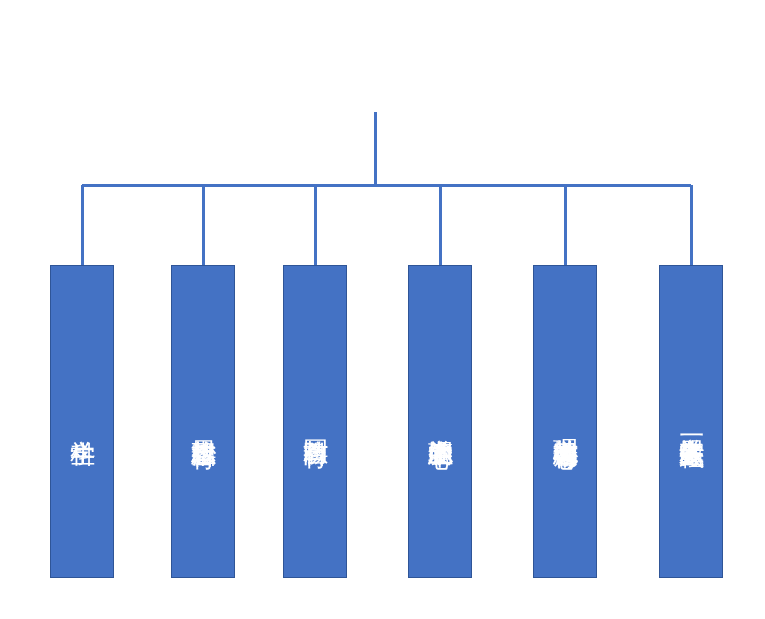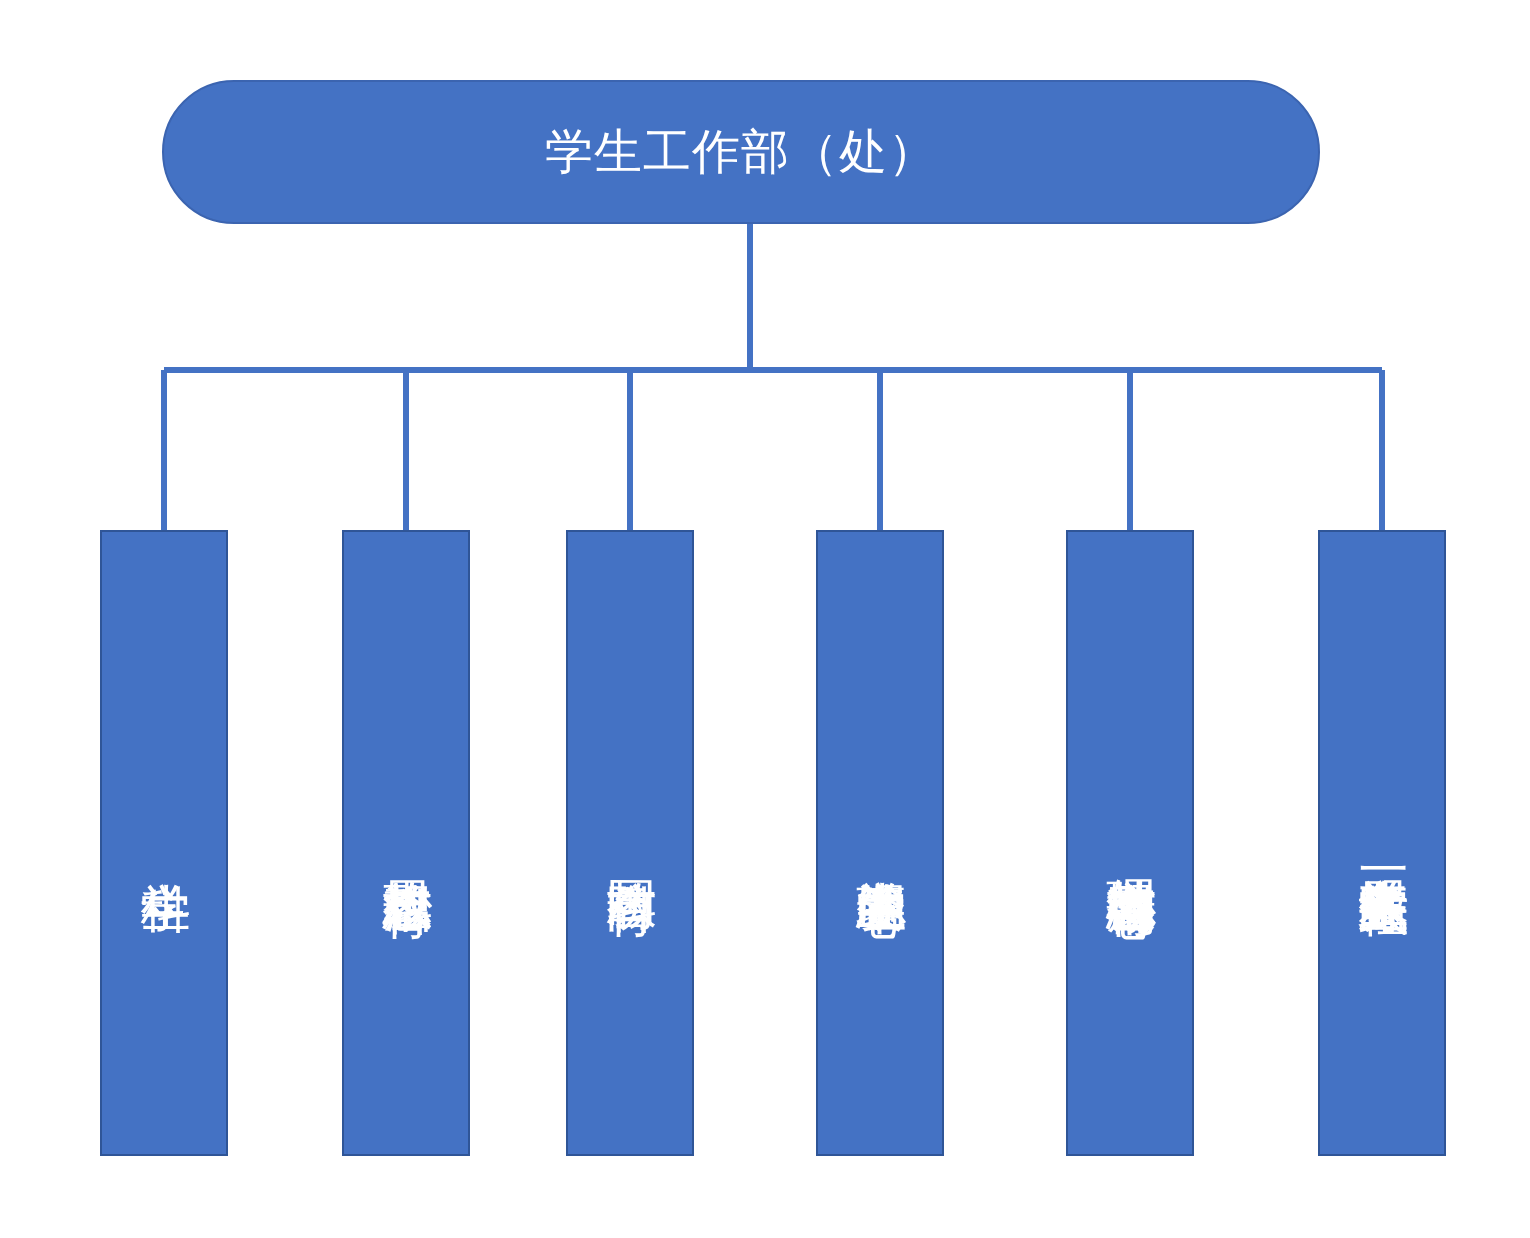--- a/index.html
+++ b/index.html
@@ -82,23 +82,20 @@
       <line x1="375" y1="112" x2="375" y2="185" stroke="#4472C4" stroke-width="3" shape-rendering="crispEdges"></line>
       <line x1="82" y1="185" x2="691" y2="185" stroke="#4472C4" stroke-width="3" shape-rendering="crispEdges"></line>
       <line x1="82" y1="185" x2="82" y2="265" stroke="#4472C4" stroke-width="3" shape-rendering="crispEdges"></line>
       <line x1="203" y1="185" x2="203" y2="265" stroke="#4472C4" stroke-width="3" shape-rendering="crispEdges"></line>
       <line x1="315" y1="185" x2="315" y2="265" stroke="#4472C4" stroke-width="3" shape-rendering="crispEdges"></line>
       <line x1="440" y1="185" x2="440" y2="265" stroke="#4472C4" stroke-width="3" shape-rendering="crispEdges"></line>
       <line x1="565" y1="185" x2="565" y2="265" stroke="#4472C4" stroke-width="3" shape-rendering="crispEdges"></line>
       <line x1="691" y1="185" x2="691" y2="265" stroke="#4472C4" stroke-width="3" shape-rendering="crispEdges"></line>
     </svg>
 
-  <div class="root-node">
-    <span class="root-label">学生工作部（处）</span>
-  </div>
 
   <div id="children-layer">
       <div class="child-node" style="left: 50px;">
         <span class="child-label">学生科</span>
       </div>
       <div class="child-node" style="left: 171px;">
         <span class="child-label">思想政治教育科</span>
       </div>
       <div class="child-node" style="left: 283px;">
         <span class="child-label">国防教育科</span>

